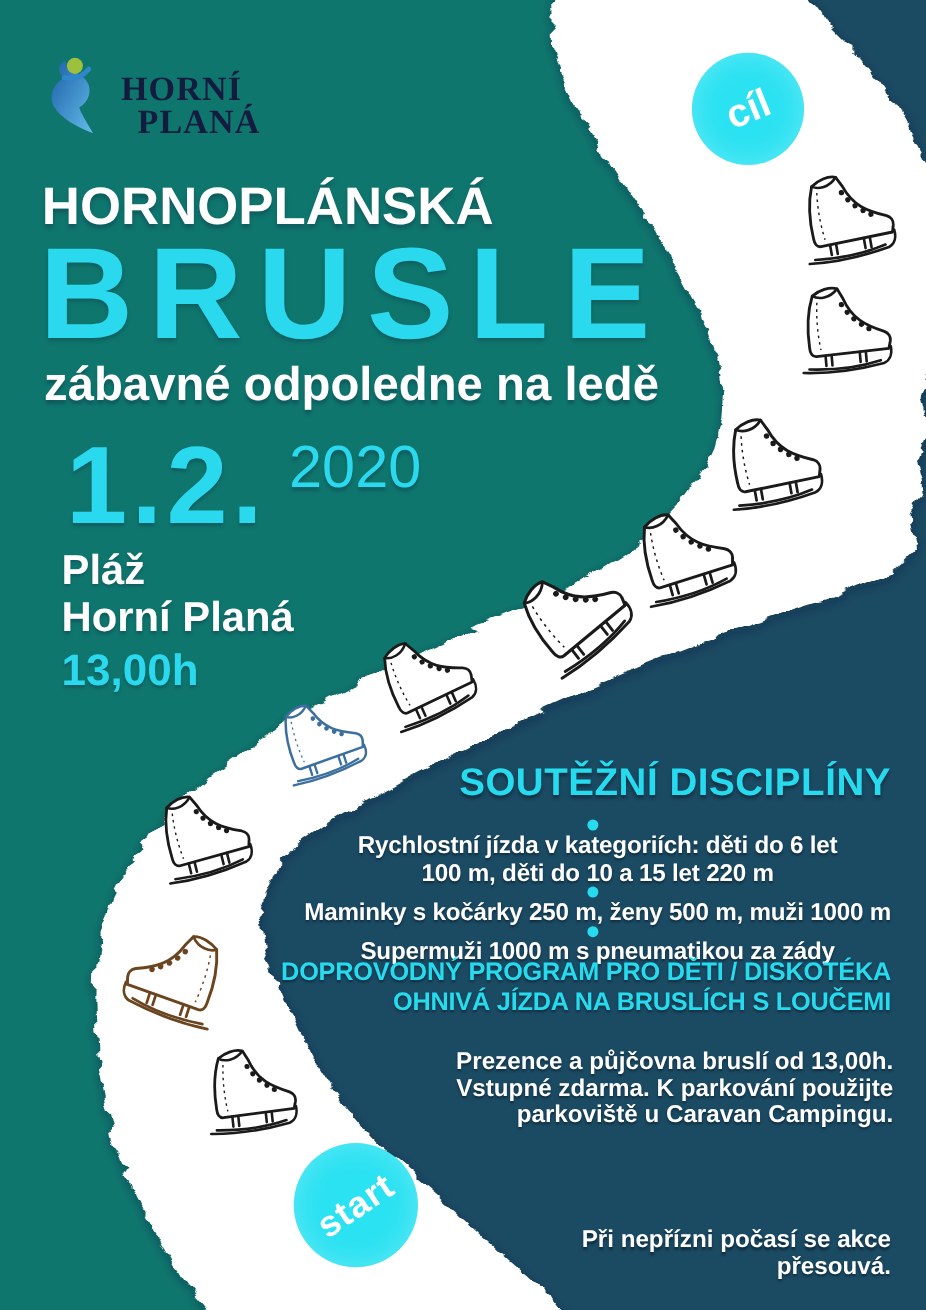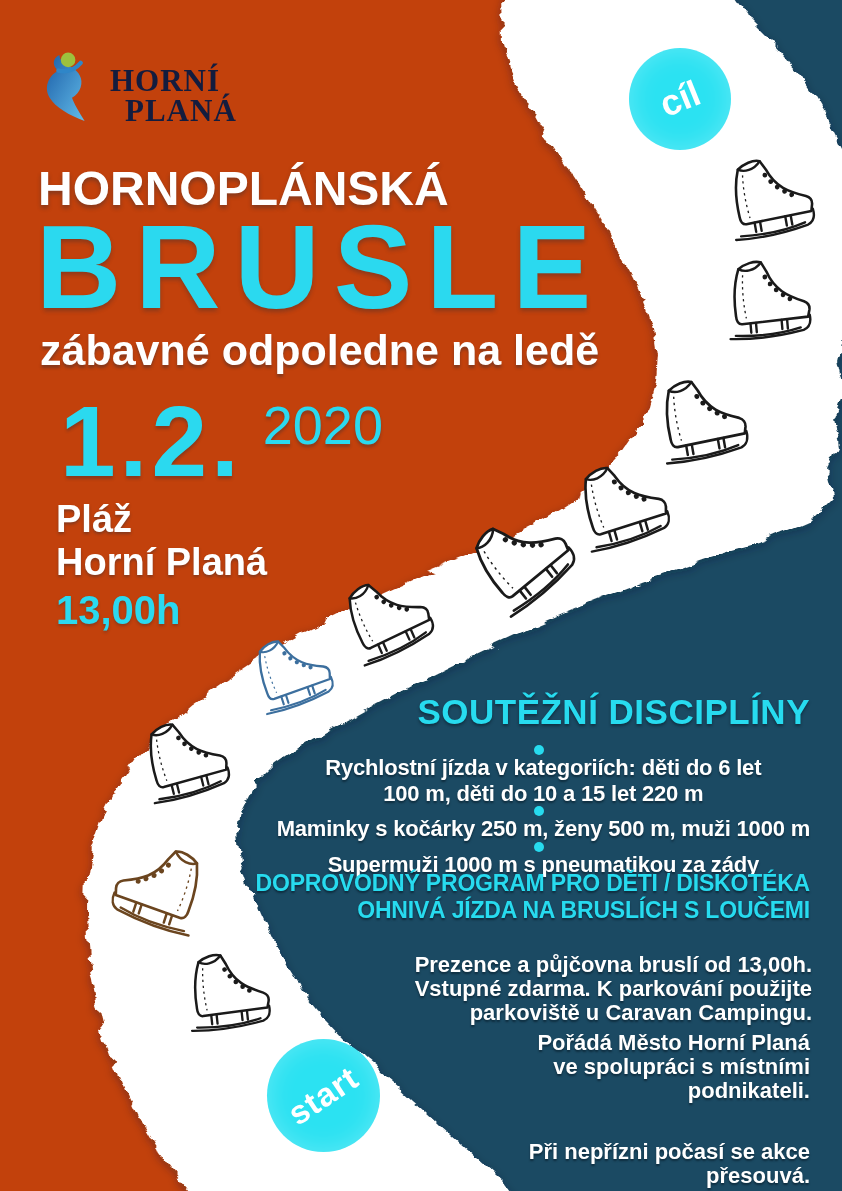--- a/index.html
+++ b/index.html
@@ -1,18 +1,18 @@
 <!DOCTYPE html>
 <html><head>
 <meta charset="utf-8">
 <style>
   html,body{margin:0;padding:0;background:#222;}
   .poster{
     position:relative;width:842px;height:1191px;overflow:hidden;
-    background:#c2410c;
+    background:#0f766e;
     font-family:"Liberation Sans",sans-serif;
   }
   
   .photo{
     position:absolute;left:0;top:884px;width:360px;height:307px;
     clip-path:polygon(0 0,62% 0,100% 100%,0 100%);
     background:
       repeating-linear-gradient(100deg, rgba(96,48,44,.30) 0 10px, rgba(0,0,0,0) 10px 34px),
       linear-gradient(171deg, rgba(91,114,146,0) 0 38%, rgba(91,114,146,.55) 46% 62%, rgba(91,114,146,0) 70%),
       linear-gradient(to bottom,
@@ -52,21 +52,21 @@
     text-shadow:0 2px 3px rgba(0,15,25,.45);}
   .disc-line{display:flex;justify-content:flex-end;align-items:center;color:#fff;
     font-size:22px;font-weight:700;line-height:25.5px;letter-spacing:-.2px;
     text-shadow:0 2px 2px rgba(0,15,25,.5);flex-direction:column;}
   .dot{width:10px;height:10px;border-radius:50%;background:#27DBEF;margin-right:9px;flex:0 0 auto;}
   .block{text-align:right;white-space:pre-line;font-weight:700;
     text-shadow:0 2px 2px rgba(0,15,25,.5);}
   .program{right:32px;top:870px;color:#27DBEF;font-size:23px;line-height:27px;letter-spacing:-.2px;}
   .info{right:30px;top:953px;color:#fff;font-size:22px;line-height:24px;}
   .organizer{right:32px;top:1031px;color:#fff;font-size:22px;line-height:24px;}
-  .weather{right:32px;top:1140px;color:#fff;font-size:22px;line-height:24px;}
+  .weather{right:32px;top:1115px;color:#fff;font-size:22px;line-height:24px;}
   
   .badge{position:absolute;z-index:4;border-radius:50%;background:#2BE2F2;
     display:flex;align-items:center;justify-content:center;
     box-shadow:inset 0 0 26px rgba(255,255,255,.25);}
   .badge span{color:#fff;font-weight:700;}
   .badge-cil{left:629px;top:48px;width:102px;height:102px;}
   .badge-cil span{font-size:36px;transform:rotate(-22deg);}
   .badge-start{left:267px;top:1039px;width:113px;height:113px;}
   .badge-start span{font-size:33px;transform:rotate(-34deg);letter-spacing:1px;}
 </style>
@@ -207,19 +207,16 @@
       <span class="dot"></span>
       <span>Supermuži 1000 m s pneumatikou za zády</span>
     </div>
   </div>
 
   <div class="ov block program">DOPROVODNÝ PROGRAM PRO DĚTI / DISKOTÉKA
 OHNIVÁ JÍZDA NA BRUSLÍCH S LOUČEMI</div>
   <div class="ov block info">Prezence a půjčovna bruslí od 13,00h.
 Vstupné zdarma. K parkování použijte
 parkoviště u Caravan Campingu.</div>
-  <div class="ov block organizer">Pořádá Město Horní Planá
-ve spolupráci s místními
-podnikateli.</div>
   <div class="ov block weather">Při nepřízni počasí se akce
 přesouvá.</div>
 
 </div>
 
 </body></html>

